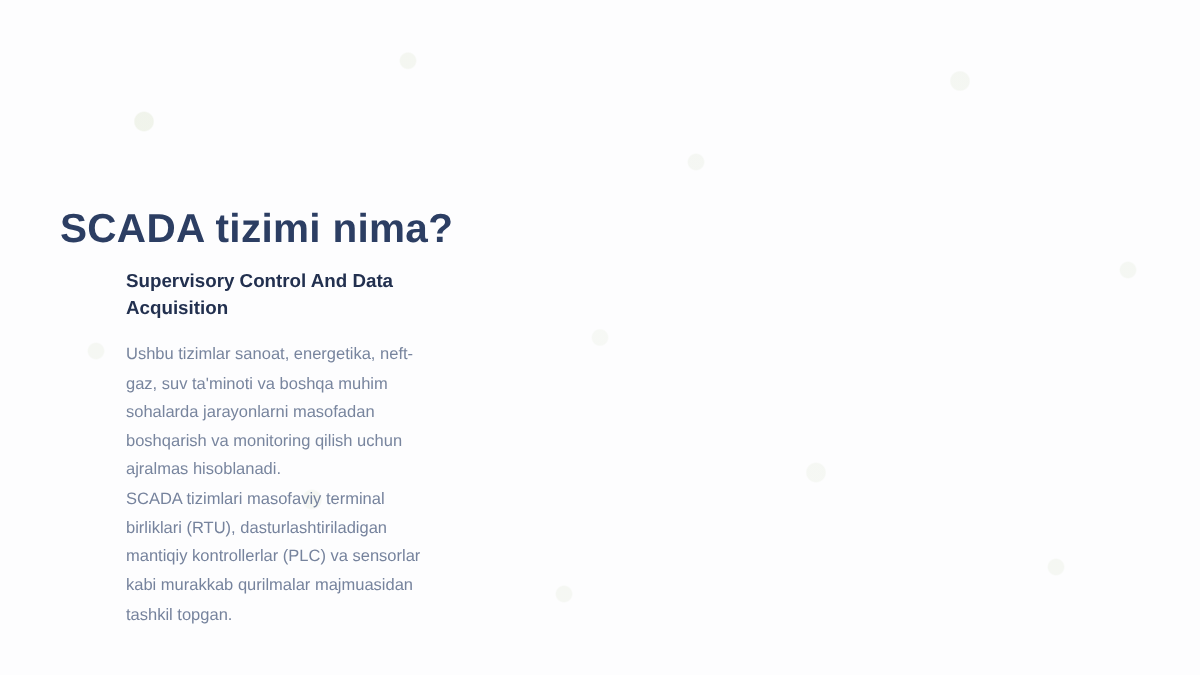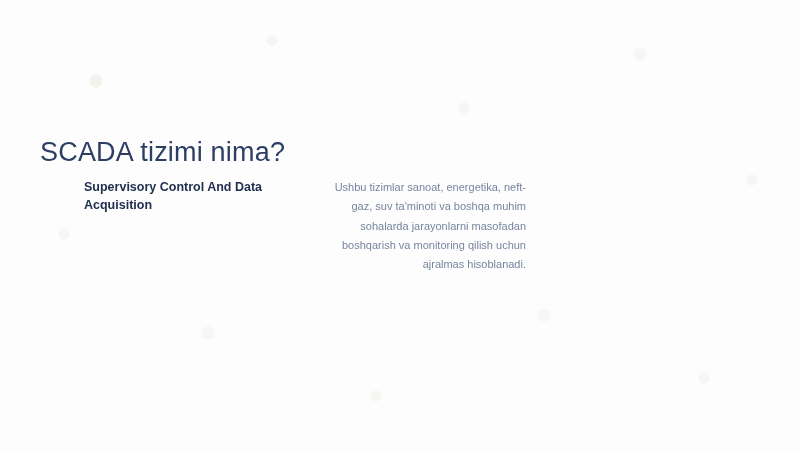--- a/index.html
+++ b/index.html
@@ -39,32 +39,32 @@
       radial-gradient(circle at 68% 70%, rgba(234,239,228,0.4) 0 6px, transparent 7px),
       radial-gradient(circle at 88% 84%, rgba(233,238,226,0.4) 0 5px, transparent 6px),
       radial-gradient(circle at 50% 50%, rgba(234,239,228,0.35) 0 5px, transparent 6px);
     pointer-events: none;
   }
   .title {
     position: absolute;
     left: 40px;
     top: 118px;
     font-size: 27px;
-    font-weight: normal;
+    font-weight: bold;
     color: #2c3e63;
     letter-spacing: 0.2px;
     line-height: 1.2;
   }
   .columns {
     position: absolute;
     left: 84px;
     top: 178px;
     width: 686px;
     display: flex;
-    flex-direction: row;
+    flex-direction: column;
     gap: 0;
   }
   .col {
     width: 200px;
     margin-right: 42px;
     box-sizing: border-box;
   }
   .col:last-child {
     margin-right: 0;
   }
@@ -74,21 +74,21 @@
     color: #22304f;
     line-height: 1.45;
     margin: 0 0 13px 0;
   }
   .col-body {
     font-size: 11px;
     color: #6d7b96;
     line-height: 1.75;
     margin: 0;
   }
-  .col-2 .col-body { color: #78859e; text-align: right; }
+  .col-2 .col-body { color: #78859e; }
   .col-3 .col-body { color: #76839d; }
 </style>
 </head>
 <body>
 
 <div class="slide">
   <div class="bg-pattern"></div>
 
   <h1 class="title">SCADA tizimi nima?</h1>
 
@@ -96,16 +96,17 @@
 
     <div class="col col-1">
       <h2 class="col-heading">Supervisory Control And Data Acquisition</h2>
     </div>
 
     <div class="col col-2">
       <p class="col-body">Ushbu tizimlar sanoat, energetika, neft-gaz, suv ta'minoti va boshqa muhim sohalarda jarayonlarni masofadan boshqarish va monitoring qilish uchun ajralmas hisoblanadi.</p>
     </div>
 
     <div class="col col-3">
+      <p class="col-body">SCADA tizimlari masofaviy terminal birliklari (RTU), dasturlashtiriladigan mantiqiy kontrollerlar (PLC) va sensorlar kabi murakkab qurilmalar majmuasidan tashkil topgan.</p>
     </div>
 
   </div>
 </div>
 
 </body></html>

